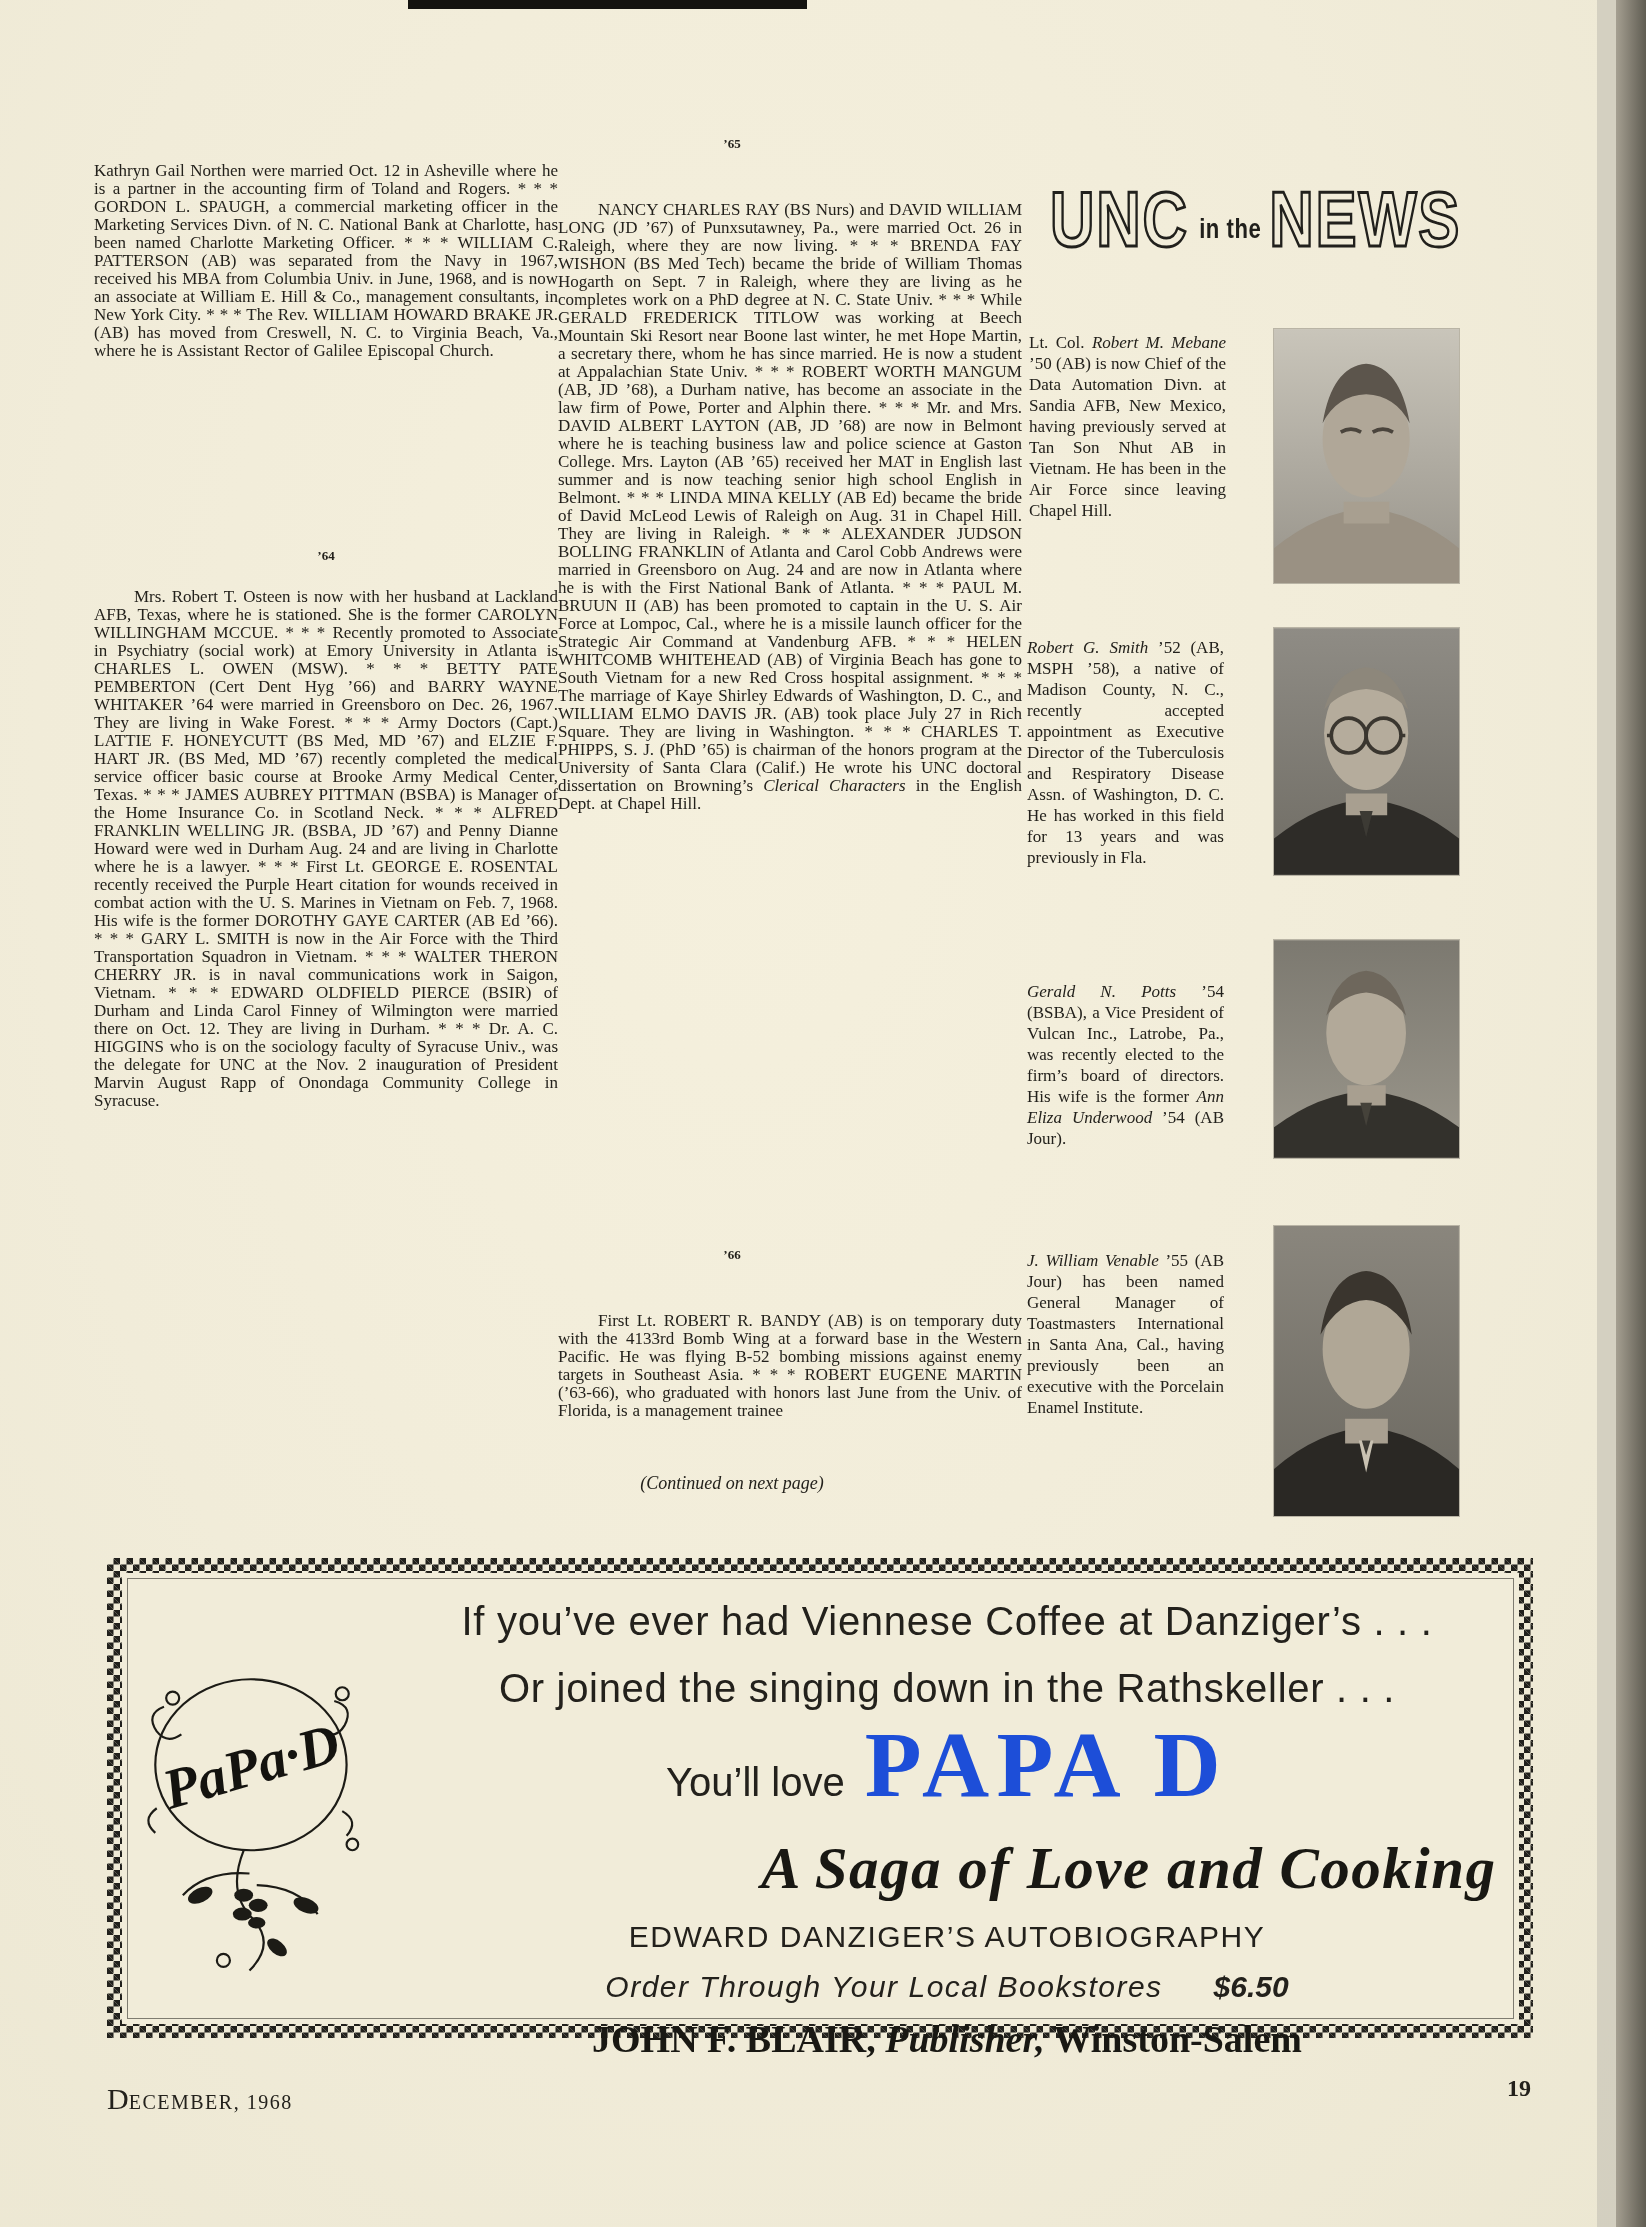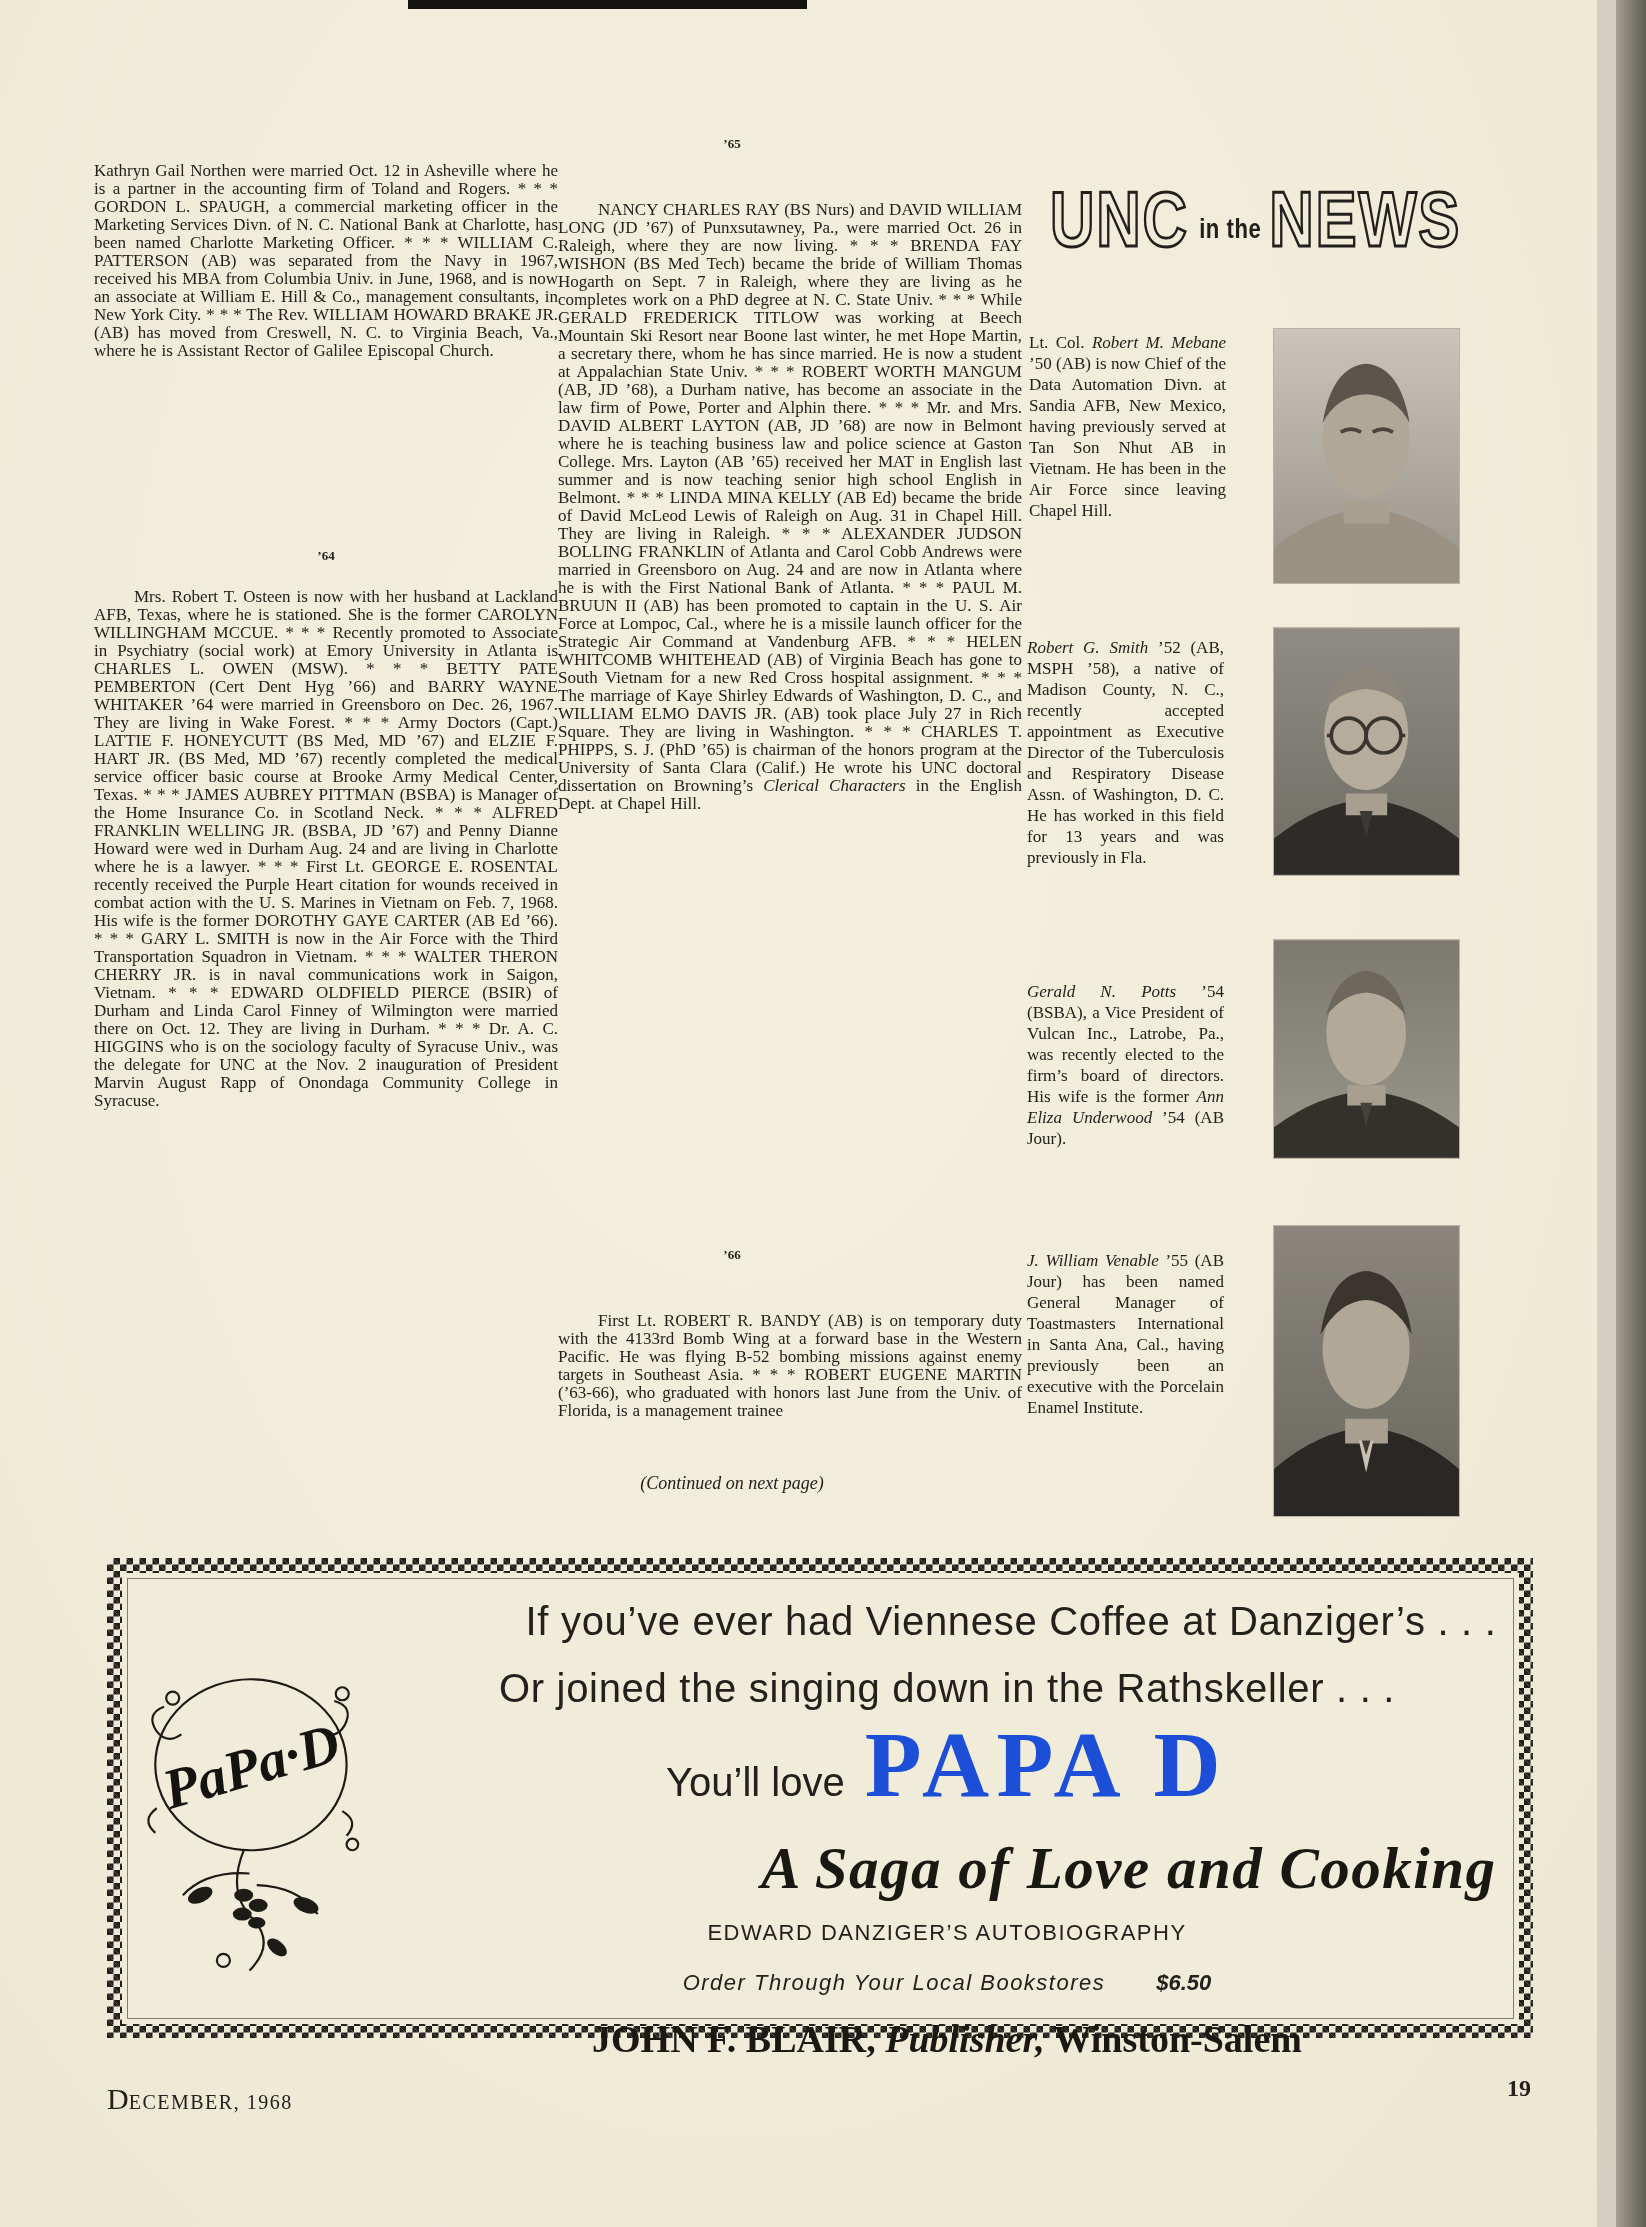--- a/index.html
+++ b/index.html
@@ -63,21 +63,21 @@
   }
   .youll-love{font-family:"Liberation Sans",sans-serif;font-size:40px;color:#23211c;}
   .papa-title{
     font-family:"Liberation Serif","DejaVu Serif",serif;font-weight:700;
     font-size:93px;letter-spacing:7.3px;color:#1d4ed8;line-height:1;
   }
   .saga{
     position:absolute;width:100%;text-align:right;font-style:italic;font-weight:700;
     font-size:59px;color:#191813;letter-spacing:1.5px;
   }
-  .ad-caps{font-size:22px;letter-spacing:1.5px;}
+  .ad-caps{font-size:30px;letter-spacing:1.5px;}
   .price{font-weight:700;margin-left:51px;letter-spacing:0;}
   .publisher-line{
     position:absolute;width:100%;text-align:center;font-weight:700;font-size:38px;color:#191813;
   }
   .footer-month{position:absolute;left:107px;top:2082px;white-space:nowrap;}
   .footer-month .big-d{font-size:30px;}
   .footer-month .rest{font-size:20px;letter-spacing:1.5px;}
   .footer-page{position:absolute;left:1507px;top:2075px;font-size:24px;font-weight:bold;}
   .top-bar{position:absolute;left:408px;top:0;width:399px;height:9.4px;background:#14130f;}
   .edge-light{position:absolute;right:31px;top:0;width:19px;height:100%;background:#cdc9bc;opacity:.8;}
@@ -202,21 +202,21 @@
           <ellipse cx="148" cy="356" rx="13" ry="9"></ellipse>
           <ellipse cx="168" cy="368" rx="12" ry="8"></ellipse>
           <ellipse cx="90" cy="330" rx="18" ry="10" transform="rotate(-25 90 330)"></ellipse>
           <ellipse cx="236" cy="344" rx="18" ry="10" transform="rotate(22 236 344)"></ellipse>
           <ellipse cx="196" cy="402" rx="16" ry="9" transform="rotate(40 196 402)"></ellipse>
         </g>
         <text x="160" y="178" text-anchor="middle" transform="rotate(-16 160 150)" font-family="Liberation Serif, DejaVu Serif, serif" font-style="italic" font-weight="bold" font-size="78" fill="#14130f">PaPa·D</text>
       </svg>
 
       <div class="ad-text">
-        <div class="ad-sans ad-l12" style="top:26px;text-align:right;">If you’ve ever had Viennese Coffee at Danziger’s . . .</div>
+        <div class="ad-sans ad-l12" style="top:26px;">If you’ve ever had Viennese Coffee at Danziger’s . . .</div>
         <div class="ad-sans ad-l12" style="top:93px;">Or joined the singing down in the Rathskeller . . .</div>
         <div class="papa-row" style="top:145px;">
           <span class="youll-love">You’ll love</span>
           <span class="papa-title">PAPA D</span>
         </div>
         <div class="saga" style="top:261px;">A Saga of Love and Cooking</div>
         <div class="ad-sans ad-caps" style="top:347px;">EDWARD DANZIGER’S AUTOBIOGRAPHY</div>
         <div class="ad-sans ad-caps" style="top:397px;font-style:italic;"><span>Order Through Your Local Bookstores</span><span class="price">$6.50</span></div>
         <div class="publisher-line" style="top:444px;"><span>JOHN F. BLAIR, </span><span class="italic-name">Publisher,</span><span> Winston-Salem</span></div>
       </div>

